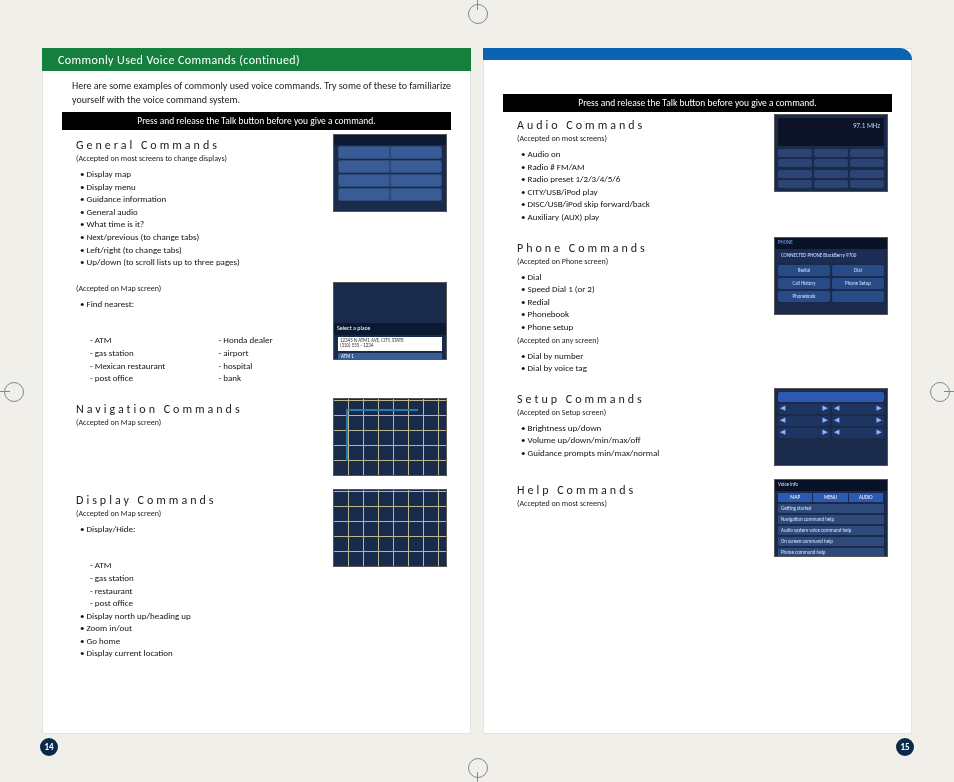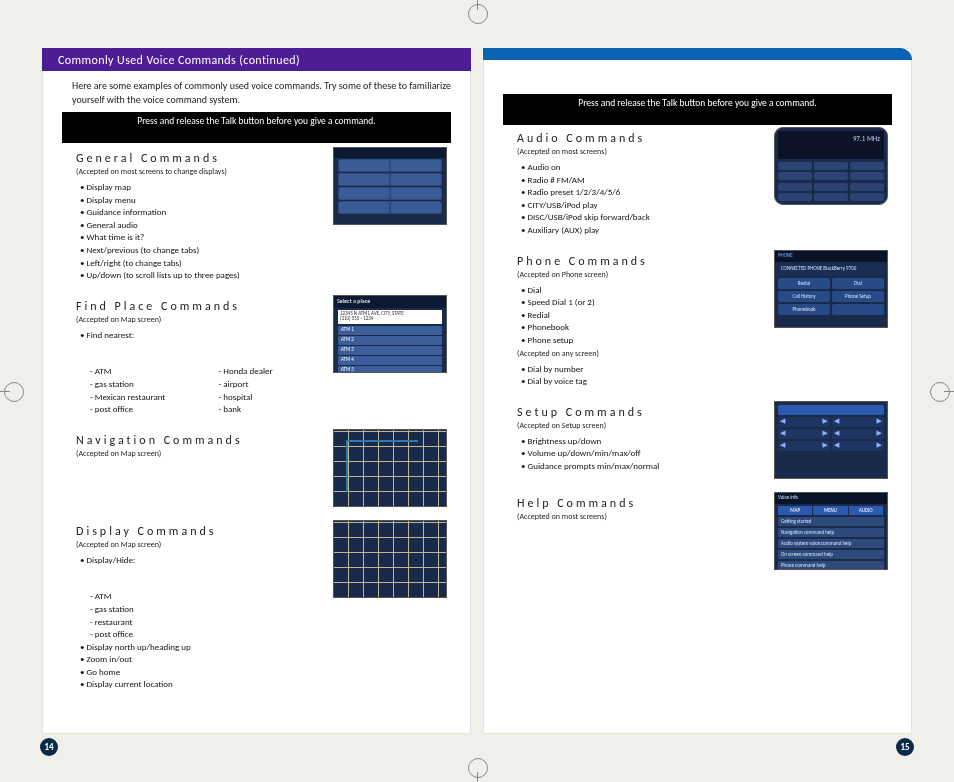--- a/index.html
+++ b/index.html
@@ -47,21 +47,21 @@
   }
   .page {
     flex: 1;
     background: #fff;
     position: relative;
     box-shadow: 0 0 0 1px #e4e3de inset;
     display: flex;
     flex-direction: column;
   }
   .left-page .blue-bar {
-    background: #4c1d95;
+    background: #15803d;
     color: #fff;
     font-size: 12px;
     padding: 5px 3px 4px 16px;
     border-top-left-radius: 0;
     border-top-right-radius: 0;
     border-bottom-right-radius: 0;
     position: relative;
   }
   .blue-bar {
     height: 12px;
@@ -82,21 +82,21 @@
     line-height: 1.35;
     color: #222;
     padding: 8px 20px 6px 30px;
   }
   .black-band {
     background: #000;
     color: #fff;
     font-size: 9.5px;
     text-align: center;
     margin: 0 20px;
-    padding: 3px 0 16px;
+    padding: 3px 0 3px;
   }
   .content-area {
     flex: 1;
     padding: 4px 24px 14px 34px;
     display: flex;
     flex-direction: column;
     gap: 13px;
   }
   .section {
     display: flex;
@@ -166,31 +166,31 @@
   }
   .left-page .pagenum { left: -2px;}
   .right-page .pagenum { right: -2px;}
 
   
   .thumb-dest { background:#1b2a46;}
   .thumb-dest .hdr{height:10px;background:#0b1a32;}
   .thumb-dest .row{height:13px;margin:1px 4px;background:#2d4a7a;border-radius:2px;display:flex;}
   .thumb-dest .row>div{flex:1;margin:1px;background:#3a5c96;border-radius:2px;}
   .thumb-list{background:#17233d;}
-  .thumb-list .hdr{height:10px;background:#0b1a32;color:#fff;font-size:6px;padding:1px 3px;}
+  .thumb-list .hdr{height:10px;background:#0b1a32;color:#fff;font-size:6px;padding:1px 3px;margin-top:40px;}
   .thumb-list .addr{background:#fff;height:12px;margin:2px 4px;font-size:5px;color:#333;padding:1px 2px;line-height:1;}
   .thumb-list .row{height:9px;margin:1px 4px;background:#3b5d9a;border-radius:1px;font-size:5px;color:#fff;padding:0 3px;}
   .thumb-map{background:#d3d0b0;}
   .thumb-map-route{background:#d3d0b0;}
   .thumb-map::before,.thumb-map-route::before{content:'';position:absolute;inset:0;background:
     repeating-linear-gradient(0deg,transparent 0 14px,#bcb893 14px 15px),
     repeating-linear-gradient(90deg,transparent 0 14px,#bcb893 14px 15px);}
   .thumb-map-route::after{content:'';position:absolute;left:12px;top:10px;width:70px;height:50px;
     border:2px solid #2a7da8;border-bottom:none;border-right:none;}
-  .thumb-radio{background:#0e1830;border-radius:9px;}
+  .thumb-radio{background:#0e1830;}
   .thumb-radio .disp{background:#0c1326;height:22px;margin:3px;color:#bcd1ff;font-size:7px;text-align:right;padding:3px 4px;}
   .thumb-radio .btns{display:flex;flex-wrap:wrap;gap:2px;margin:0 3px;}
   .thumb-radio .btns>div{flex:1 0 30%;height:8px;background:#2b4474;border-radius:2px;}
   .thumb-phone{background:#0d1a33;}
   .thumb-phone .hdr{height:9px;background:#081328;color:#7fa8ff;font-size:5px;padding:1px 3px;}
   .thumb-phone .top{height:10px;background:#1b2d55;margin:2px 3px;font-size:5px;color:#cfe0ff;padding:1px 3px;}
   .thumb-phone .grid{display:flex;flex-wrap:wrap;gap:2px;margin:0 3px;}
   .thumb-phone .grid>div{flex:1 0 45%;height:11px;background:#284a86;border-radius:2px;font-size:5px;color:#cfe0ff;text-align:center;line-height:11px;}
   .thumb-setup{background:#0c1832;}
   .thumb-setup .tab{height:10px;background:#2b5ab0;margin:3px 3px 2px;border-radius:2px;}
@@ -257,21 +257,20 @@
             </div>
           <div class="row">
               <div></div>
               <div></div>
             </div>
         </div>
       </div>
 
       <div class="section">
         <div class="txt">
-          <h3>Find Place Commands</h3>
           <div class="note">(Accepted on Map screen)</div>
           <ul>
             <li>Find nearest:</li>
           </ul>
           <div class="two-col-sub">
             <ul class="sub">
               <li>ATM</li>
               <li>gas station</li>
               <li>Mexican restaurant</li>
               <li>post office</li>

